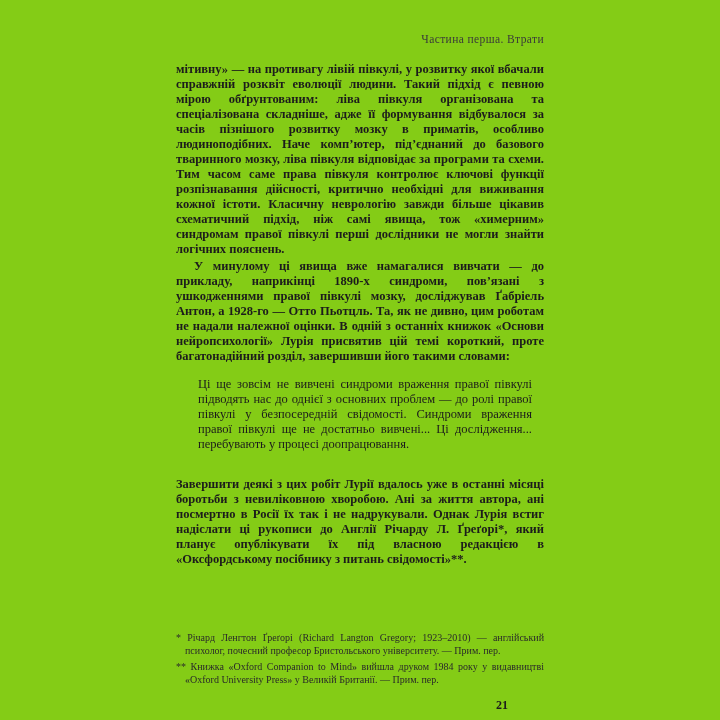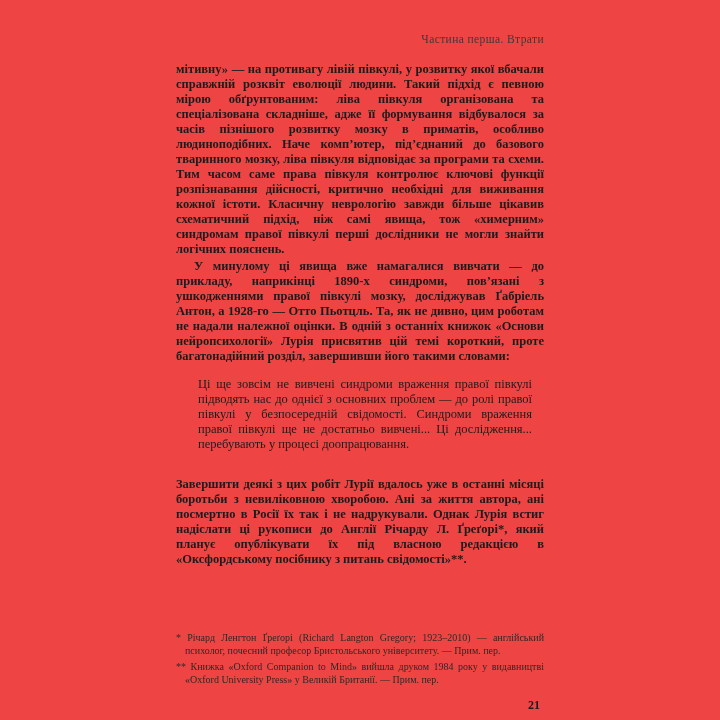--- a/index.html
+++ b/index.html
@@ -4,21 +4,21 @@
 <style>
   html, body {
     margin: 0;
     padding: 0;
     background: #ffffff;
   }
   .page {
     position: relative;
     width: 720px;
     height: 720px;
-    background: #ef4444;
+    background: #84cc16;
     font-family: "Liberation Serif", serif;
     color: #1c1c1c;
     overflow: hidden;
   }
   .running-head {
     position: absolute;
     top: 33px;
     right: 176px;
     font-size: 11.5px;
     letter-spacing: 0.4px;
@@ -59,21 +59,21 @@
     text-align: justify;
   }
   .footnote {
     margin: 0 0 3px 0;
     padding-left: 9px;
     text-indent: -9px;
   }
   .page-number {
     position: absolute;
     top: 698px;
-    right: 180px;
+    right: 212px;
     font-size: 12px;
     font-weight: bold;
     color: #1c1c1c;
   }
 </style>
 </head>
 <body>
 
 <div class="page">
 

